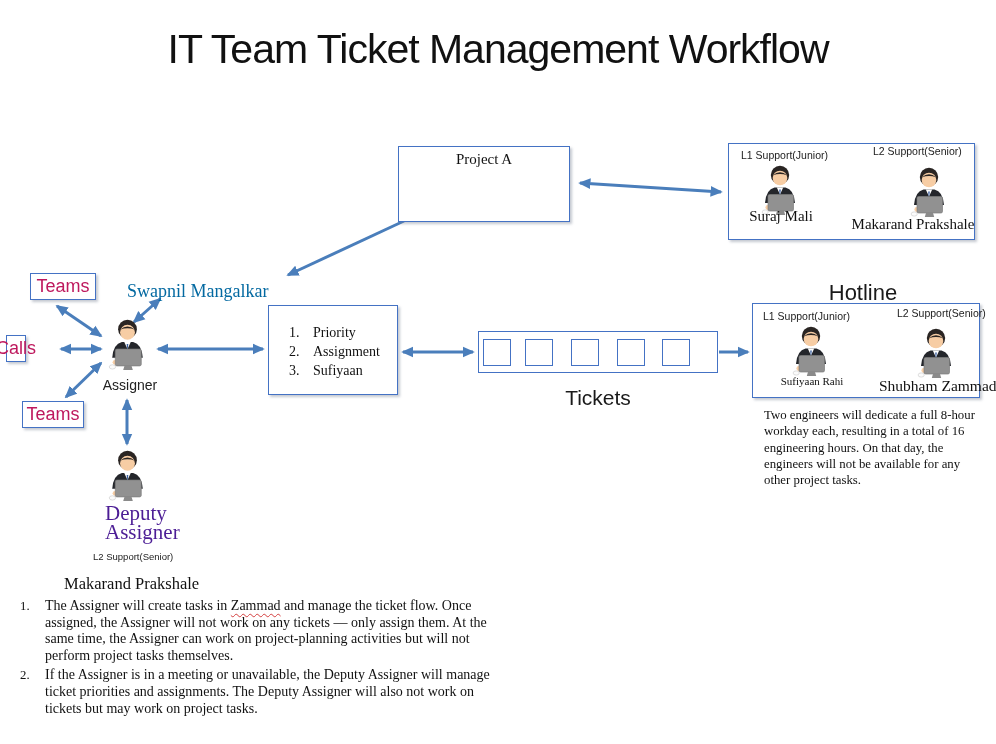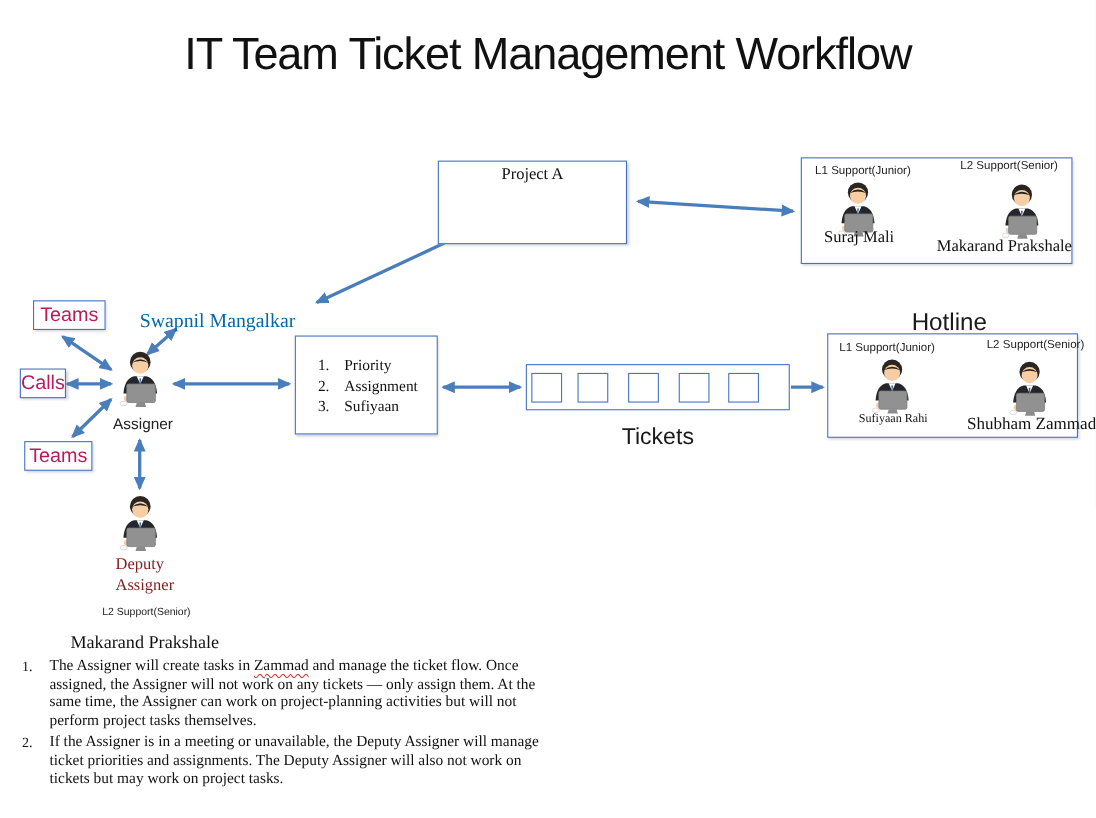--- a/index.html
+++ b/index.html
@@ -38,21 +38,21 @@
   .decision-row .num { width:24px; }
 
   
   .tickets-outer { left:478px; top:331px; width:240px; height:42px; border:1.8px solid var(--accent); background:#fff; }
   .ticket-sq { position:absolute; top:7px; width:28px; height:27px; border:1.8px solid var(--accent); background:#fff; }
   .tickets-label { font-size:21px; color:#1a1a1a; text-align:center; }
 
   .hotline-heading { font-size:22px; color:#1a1a1a; text-align:center; }
   .hotline-note { font-size:12.8px; line-height:16.3px; color:#111; }
 
-  .deputy-role { font-size:15px; line-height:19px; color:#7f1d1d; }
+  .deputy-role { font-size:21px; line-height:19px; color:#4c1d95; }
   .deputy-support { font-size:9.5px; color:#222; }
   .deputy-name { font-size:16.5px; color:#111; white-space:nowrap; }
 
   
   .footnotes { left:20px; top:598px; width:480px; }
   .fn-item { display:flex; margin-bottom:3px; }
   .fn-num  { width:25px; flex:0 0 25px; font-size:12.8px; line-height:16.6px; color:#111; }
   .fn-text { font-size:14px; line-height:16.6px; color:#111; }
   .misspell { text-decoration:underline wavy #d43f3f; text-decoration-thickness:1px; text-underline-offset:2.5px; }
 
@@ -142,21 +142,21 @@
     <span class="abs person-icon" style="left:177px; top:21px;">
       <svg width="46" height="53" viewBox="0 0 46 53">
           <use href="#person-desk"></use>
         </svg>
     </span>
     <div class="abs support-name serif" style="left:0px; top:64px; width:104px;">Suraj Mali</div>
     <div class="abs support-name serif" style="left:120px; top:72px; width:128px;">Makarand Prakshale</div>
   </div>
 
   <div class="abs bluebox channel-box sans" style="left:30px; top:273px; width:66px; height:27px;">Teams</div>
-  <div class="abs bluebox channel-box sans" style="left:18px; top:335px; width:42px; height:27px;">Calls</div>
+  <div class="abs bluebox channel-box sans" style="left:6px; top:335px; width:20px; height:27px;">Calls</div>
   <div class="abs bluebox channel-box sans" style="left:22px; top:401px; width:62px; height:27px;">Teams</div>
 
   <div class="abs assigner-name serif" style="left:127px; top:281px;">Swapnil Mangalkar</div>
   <span class="abs person-icon" style="left:104px; top:317px;">
     <svg width="47" height="54" viewBox="0 0 46 53">
         <use href="#person-desk"></use>
       </svg>
   </span>
   <div class="abs role-label sans" style="left:95px; top:377px; width:70px;">Assigner</div>
 
@@ -194,20 +194,21 @@
         </svg>
     </span>
     <span class="abs person-icon" style="left:160px; top:22px;">
       <svg width="46" height="53" viewBox="0 0 46 53">
           <use href="#person-desk"></use>
         </svg>
     </span>
     <div class="abs support-name serif" style="left:3px; top:71px; width:112px; font-size:11px;">Sufiyaan Rahi</div>
     <div class="abs support-name serif" style="left:126px; top:73px; width:112px; font-size:15.5px;">Shubham Zammad</div>
   </div>
+  <div class="abs hotline-note serif" style="left:764px; top:407px; width:219px;">Two engineers will dedicate a full 8-hour workday each, resulting in a total of 16 engineering hours. On that day, the engineers will not be available for any other project tasks.</div>
 
   <span class="abs person-icon" style="left:104px; top:448px;">
     <svg width="47" height="54" viewBox="0 0 46 53">
         <use href="#person-desk"></use>
       </svg>
   </span>
   <div class="abs deputy-role serif" style="left:105px; top:504px;">
     <div>Deputy</div>
     <div>Assigner</div>
   </div>

